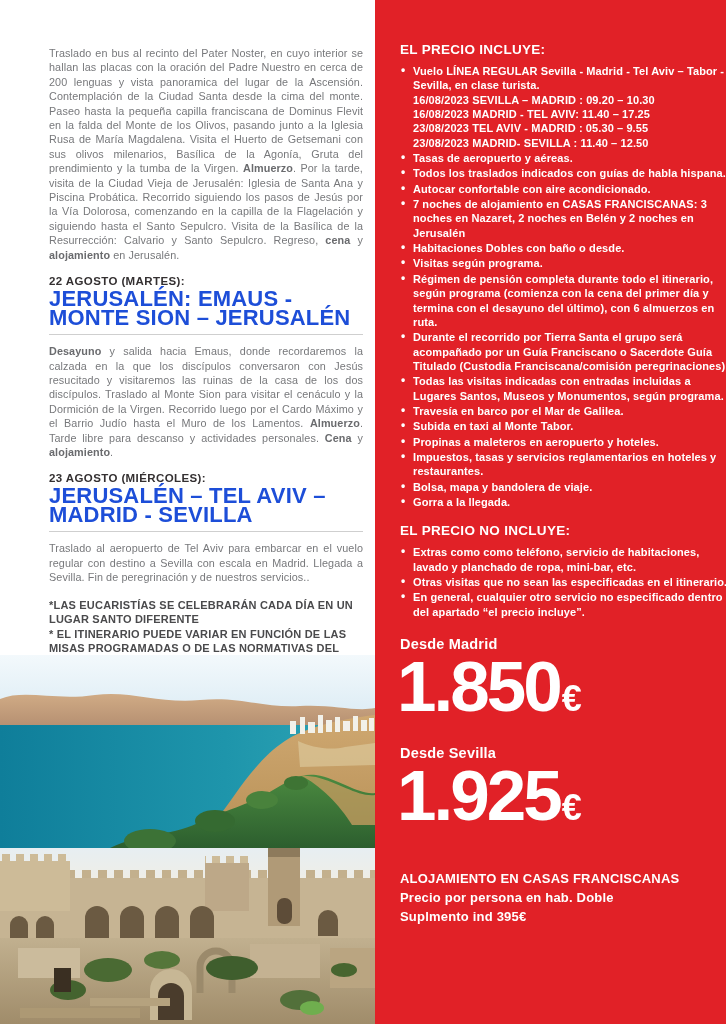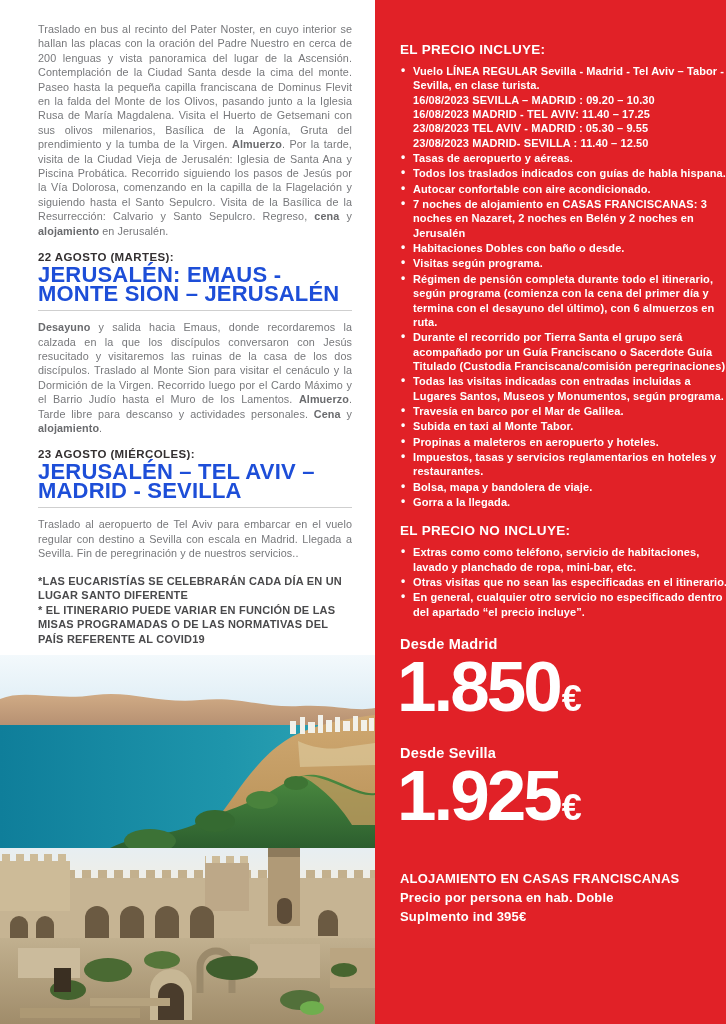--- a/index.html
+++ b/index.html
@@ -5,22 +5,22 @@
   html,body{margin:0;padding:0;}
   body{
     width:726px;height:1024px;position:relative;overflow:hidden;
     background:#ffffff;font-family:"Liberation Sans",sans-serif;
     -webkit-font-smoothing:antialiased;
   }
   .page{position:absolute;inset:0;}
 
   
   .left-col{
-    position:absolute;left:0;top:0;width:375px;height:655px;
-    box-sizing:border-box;padding:22px 23px 0 38px;overflow:hidden;
+    position:absolute;left:11px;top:0;width:375px;height:655px;
+    box-sizing:border-box;padding:46px 23px 0 38px;overflow:hidden;
   }
   .body-par{
     font-size:10.8px;line-height:14.4px;color:#77787b;
     text-align:justify;margin:0 0 13px 0;letter-spacing:.1px;
   }
   .body-par .b{font-weight:700;color:#6a6b6e;}
   .day-date{
     font-size:11.5px;font-weight:800;color:#343031;letter-spacing:.4px;margin:0;
   }
   .day-title{

